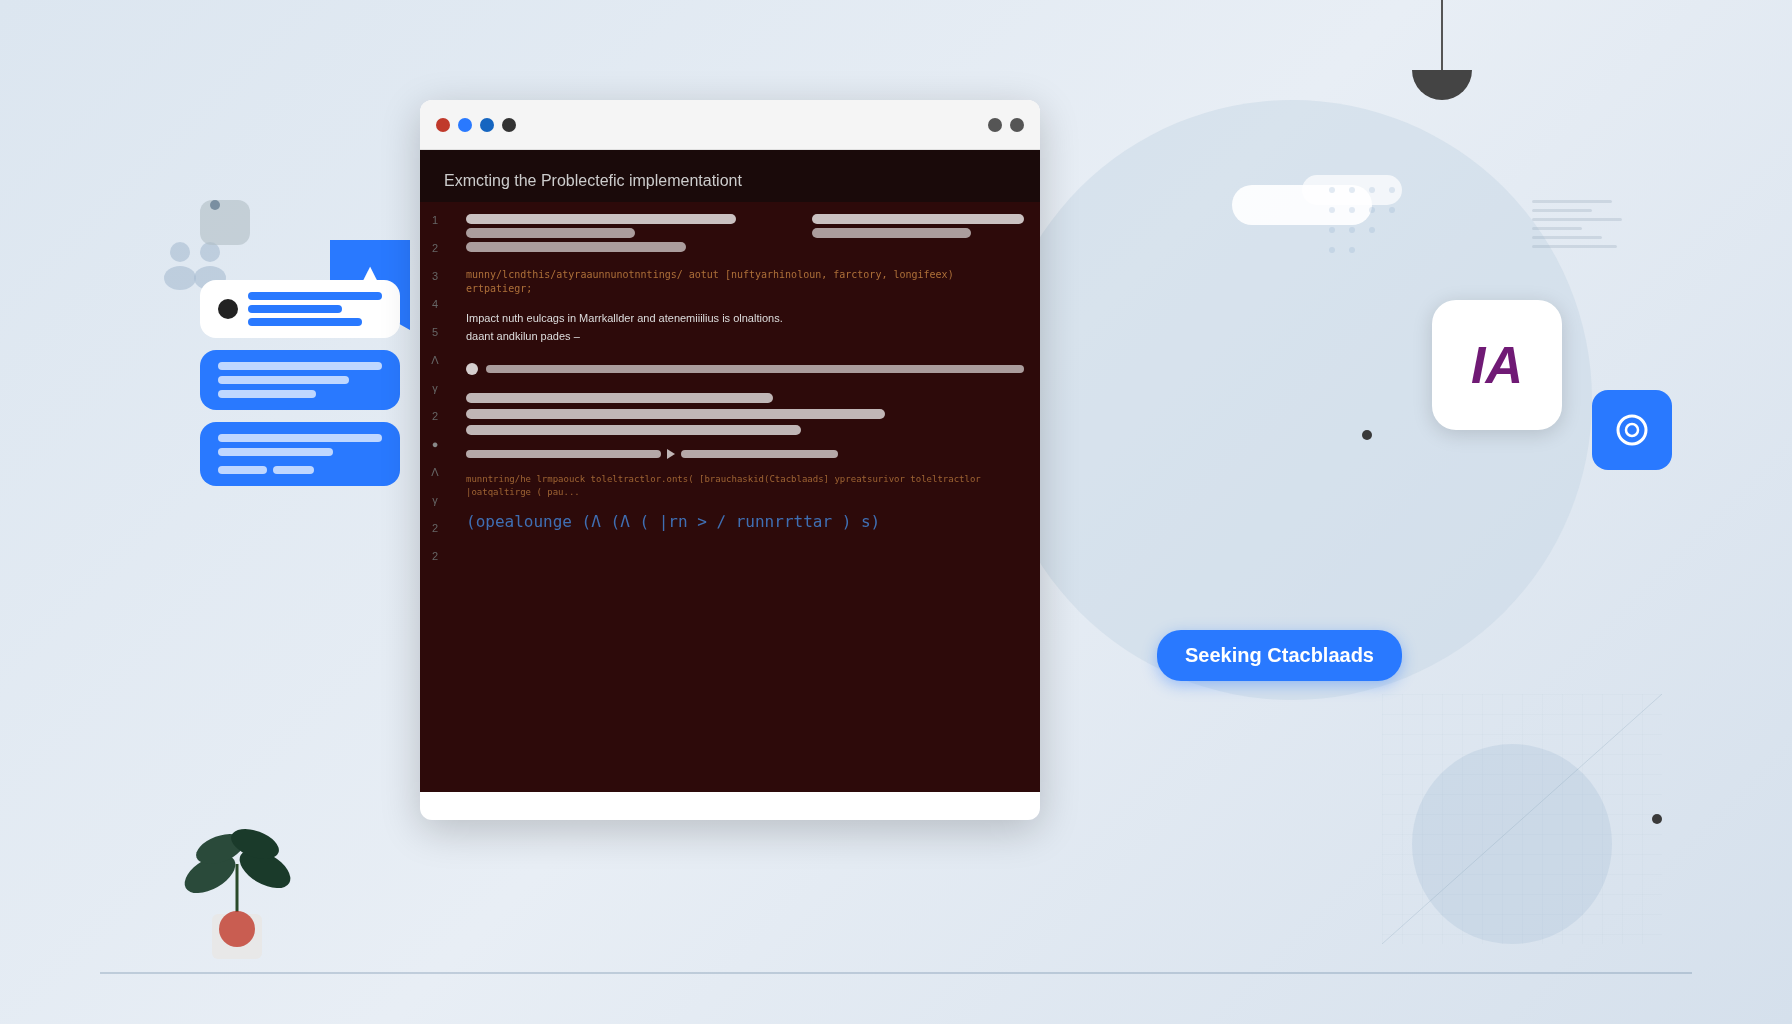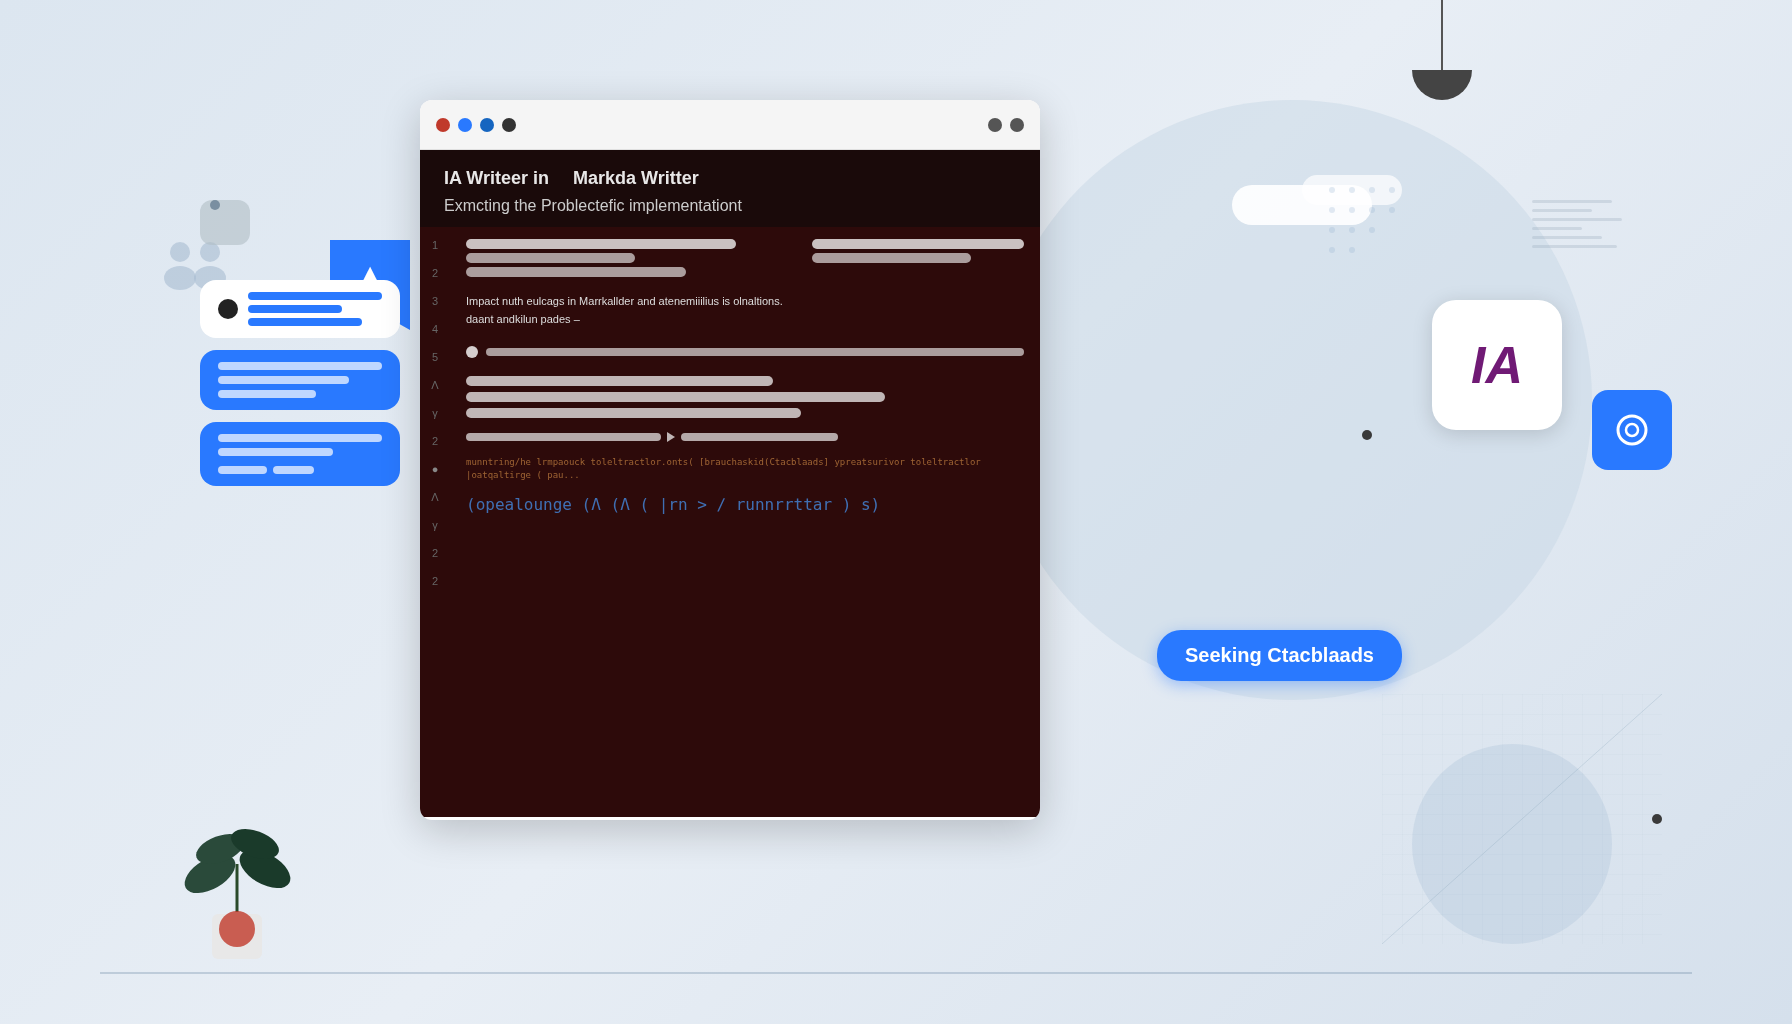--- a/index.html
+++ b/index.html
@@ -526,24 +526,20 @@
     <div class="titlebar-dot dot-blue2"></div>
     <div class="titlebar-dot dot-dark"></div>
     <div class="titlebar-spacer"></div>
     <div class="titlebar-dots-right">
       <div class="titlebar-dot-right"></div>
       <div class="titlebar-dot-right"></div>
     </div>
   </div>
 
   <div class="window-header">
-    <div class="window-title-row">
-      <span class="window-title-item">IA Writeer in</span>
-      <span class="window-title-item">Markda Writter</span>
-    </div>
     <div class="window-subtitle">Exmcting the Problectefic implementationt</div>
   </div>
 
   <div class="window-body">
 
     <div style="display:flex;height:100%;background:#2d0a0a;">
 
       <div class="line-numbers">
         <span style="color:#666;font-size:11px;">1</span>
         <span style="color:#666;font-size:11px;">2</span>
@@ -567,20 +563,21 @@
             <div class="content-bar" style="width:80%;background:rgba(255,255,255,0.75);"></div>
             <div class="content-bar" style="width:50%;background:rgba(255,255,255,0.6);"></div>
             <div class="content-bar" style="width:65%;background:rgba(255,255,255,0.6);"></div>
           </div>
           <div style="width:38%;display:flex;flex-direction:column;gap:4px;">
             <div class="content-bar" style="width:100%;background:rgba(255,255,255,0.75);"></div>
             <div class="content-bar" style="width:75%;background:rgba(255,255,255,0.6);"></div>
           </div>
         </div>
 
+        <div class="code-text">munny/lcndthis/atyraaunnunotnntings/ aotut [nuftyarhinoloun, farctory, longifeex) ertpatiegr;</div>
 
         <div style="color:#ddd;font-size:11px;line-height:1.6;">
           <div>Impact nuth eulcags in Marrkallder and atenemiiilius is olnaltions.</div>
           <div>daant andkilun pades –</div>
         </div>
 
         <div style="display:flex;align-items:center;gap:8px;margin:4px 0;">
           <div style="width:12px;height:12px;border-radius:50%;background:rgba(255,255,255,0.8);flex-shrink:0;"></div>
           <div style="flex:1;height:8px;border-radius:4px;background:rgba(255,255,255,0.6);"></div>
         </div>

